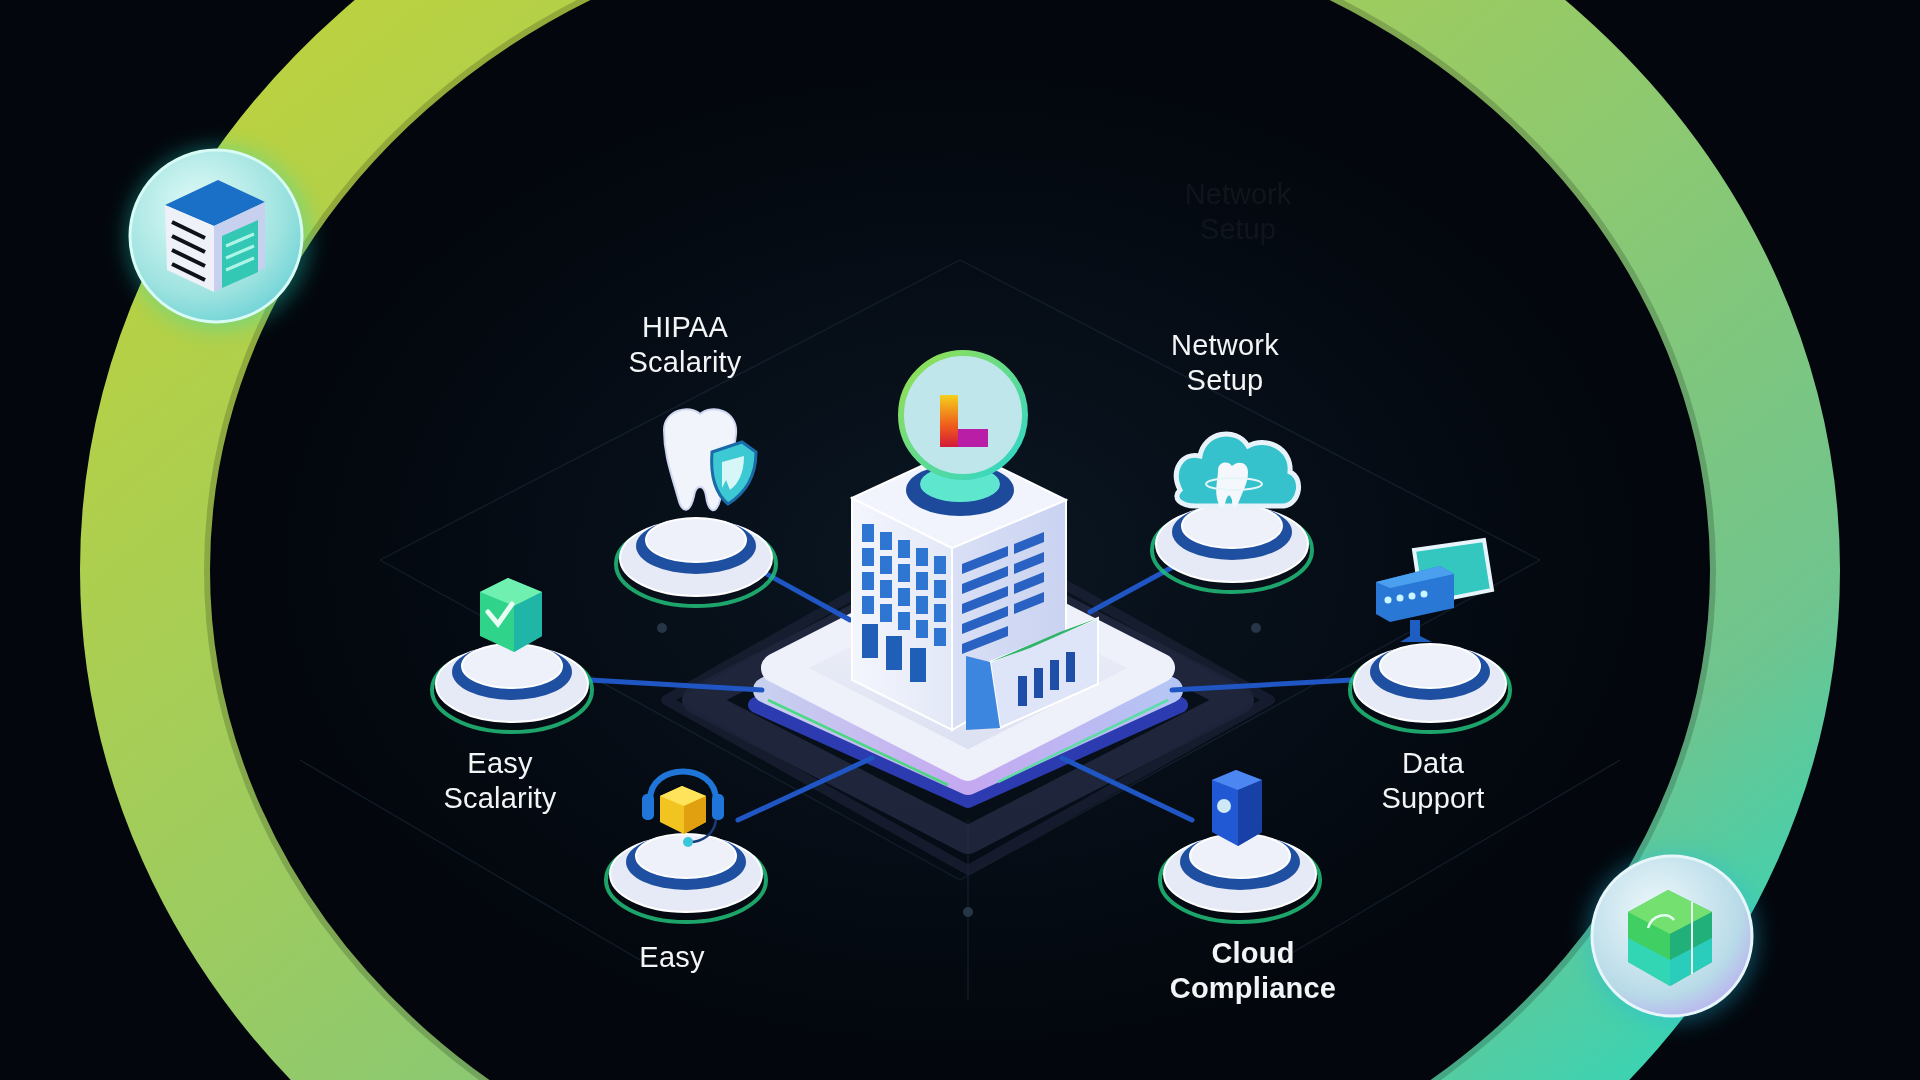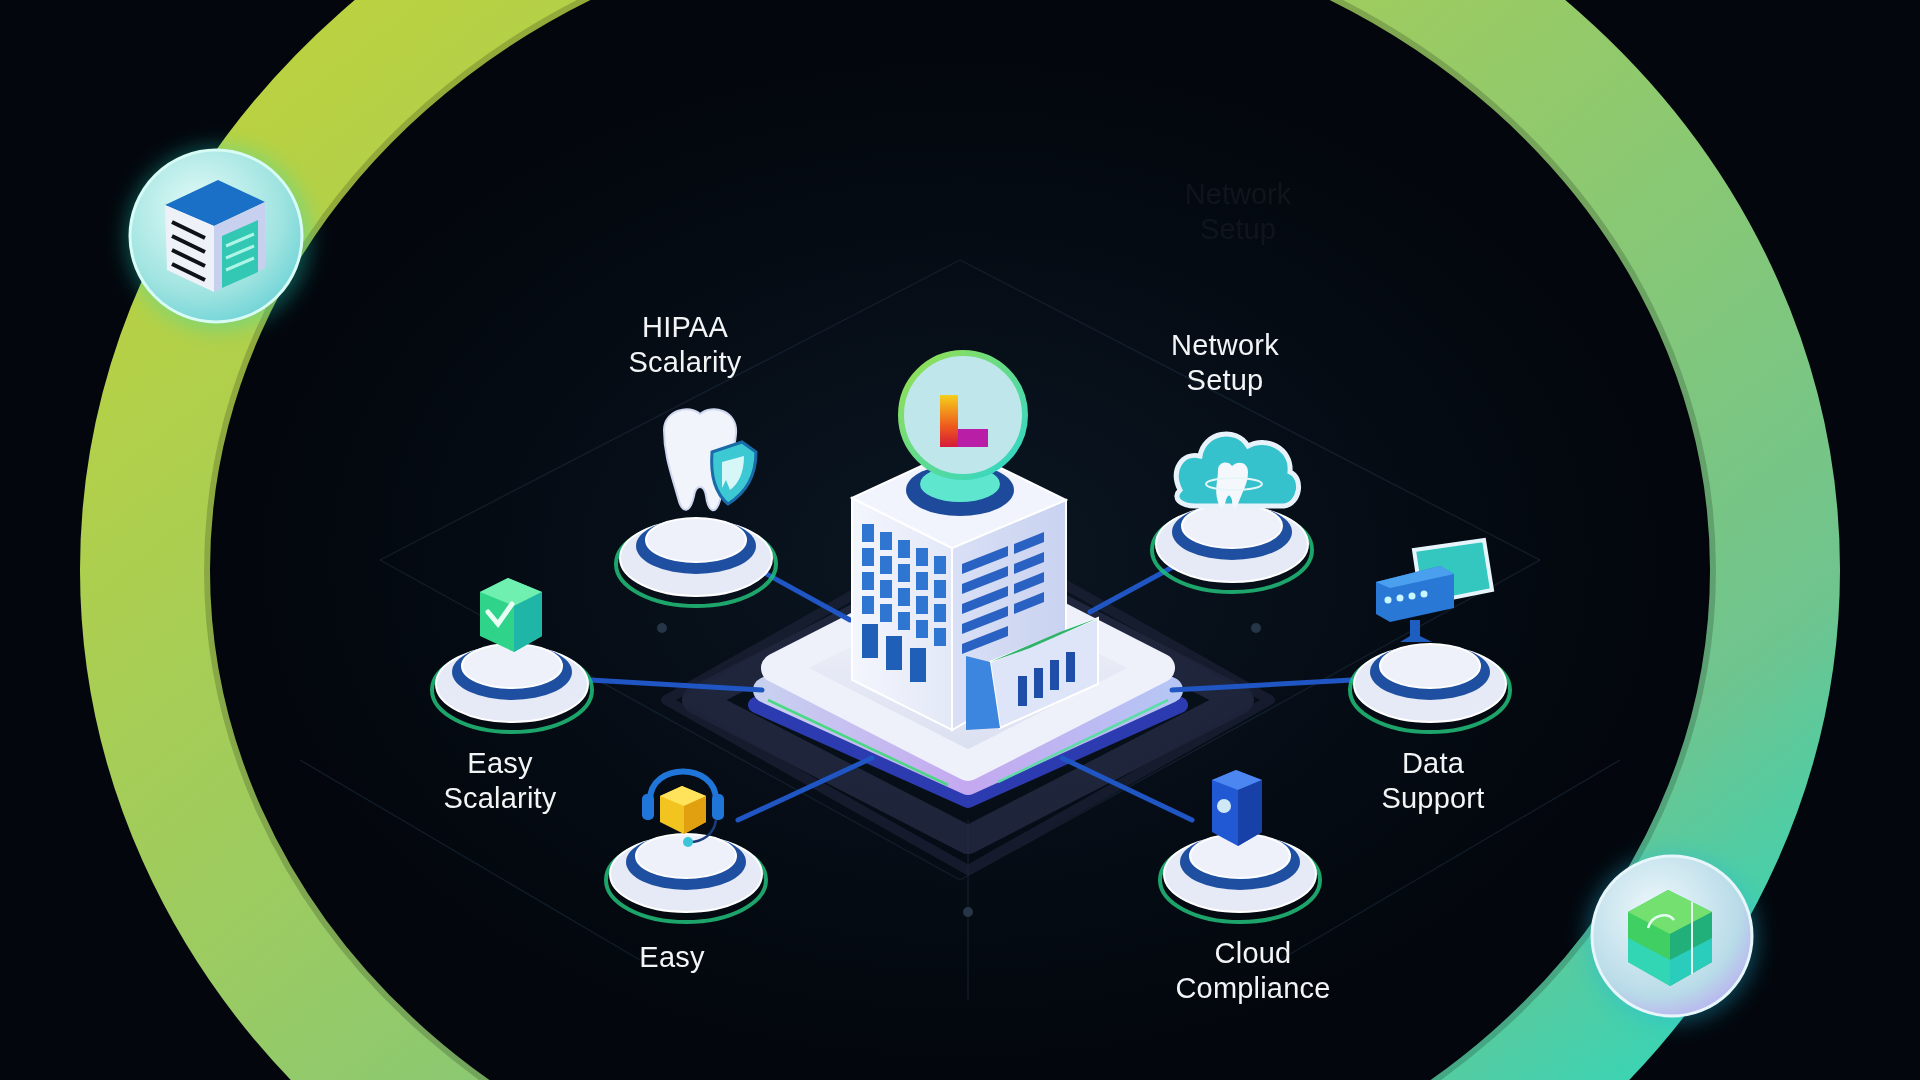--- a/index.html
+++ b/index.html
@@ -314,18 +314,18 @@
     <div>Easy</div>
     <div>Scalarity</div>
   </div>
   <div class="label" style="left:1313px; top:746px;">
     <div>Data</div>
     <div>Support</div>
   </div>
   <div class="label" style="left:552px; top:940px;">
     <div>Easy</div>
   </div>
-  <div class="label" style="left:1133px; top:936px;">
+  <div class="label" style="left:1133px; top:936px;font-weight:bold;">
     <div>Cloud</div>
     <div>Compliance</div>
   </div>
 
 </div>
 
 </body></html>

